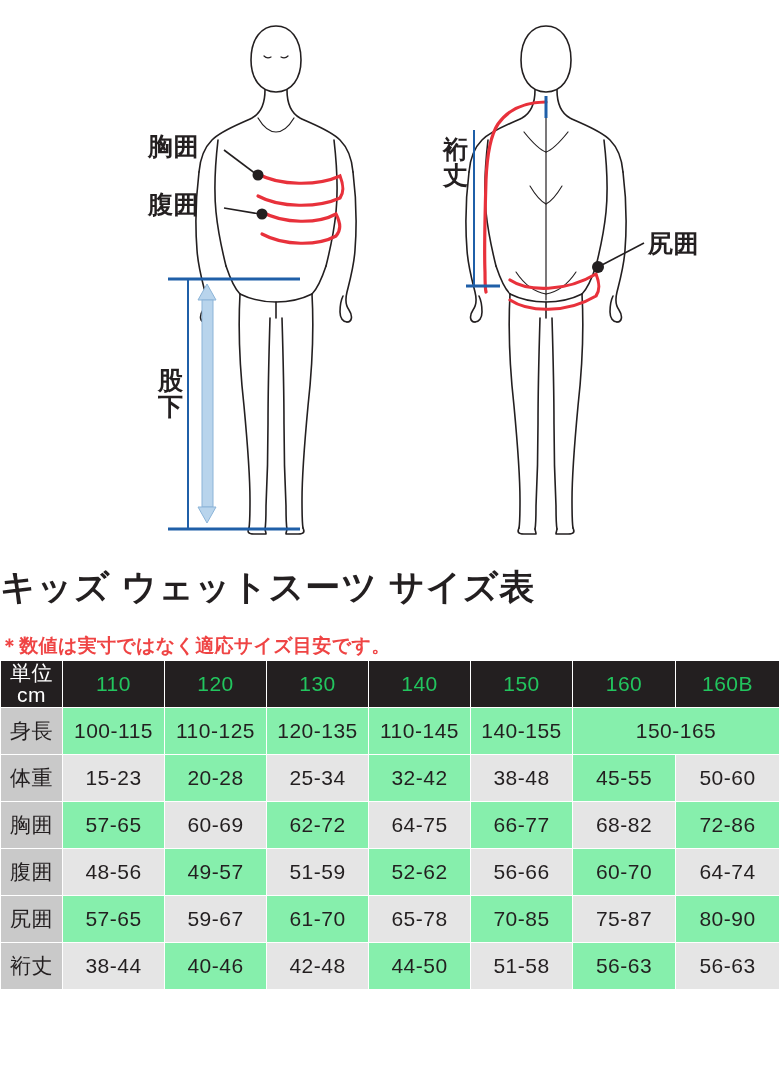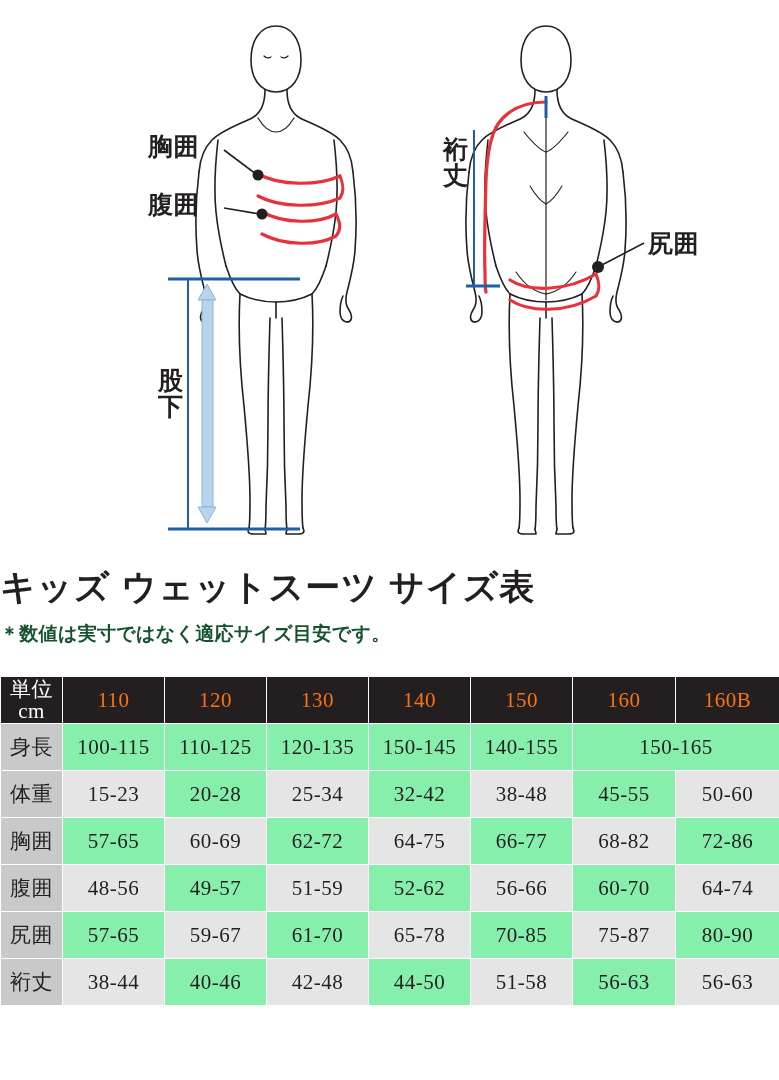--- a/index.html
+++ b/index.html
@@ -53,32 +53,31 @@
   }
   .main-title {
     font-size: 35px;
     font-weight: bold;
     letter-spacing: 1px;
     color: #231f20;
   }
   .sub-title {
     font-size: 19px;
     font-weight: bold;
-    color: #14532d;
-    margin-top: 10px;
+    color: #ef4444;
+    margin-top: 22px;
     letter-spacing: 0.3px;
   }
 
   
   .table-wrap {
     position: absolute;
     left: 0;
-    top: 676px;
+    top: 660px;
     width: 779px;
-    font-family: Liberation Serif, serif;
   }
   table.size-table {
     border-collapse: collapse;
     width: 779px;
     table-layout: fixed;
   }
   table.size-table td,
   table.size-table th {
     border: 1px solid #ffffff;
     text-align: center;
@@ -93,21 +92,21 @@
   .hdr-unit {
     background: #231f20;
     color: #ffffff;
     font-size: 14px;
     font-weight: bold;
     line-height: 1.05;
     width: 62px;
   }
   .hdr-size {
     background: #231f20;
-    color: #f97316;
+    color: #22c55e;
     font-size: 23px;
     font-weight: bold;
   }
   
   .row-head {
     background: #c9c9c9;
     color: #231f20;
     font-size: 21px;
     font-weight: bold;
     width: 62px;
@@ -334,21 +333,21 @@
           <th class="hdr-size">160B</th>
         </tr>
       </thead>
       <tbody>
 
         <tr>
           <td class="row-head">身長</td>
           <td class="c-light">100-115</td>
           <td class="c-light">110-125</td>
           <td class="c-light">120-135</td>
-          <td class="c-light">150-145</td>
+          <td class="c-light">110-145</td>
           <td class="c-light">140-155</td>
           <td class="c-light" colspan="2">150-165</td>
         </tr>
 
         <tr>
           <td class="row-head">体重</td>
           <td class="c-gray">15-23</td>
           <td class="c-light">20-28</td>
           <td class="c-gray">25-34</td>
           <td class="c-light">32-42</td>

